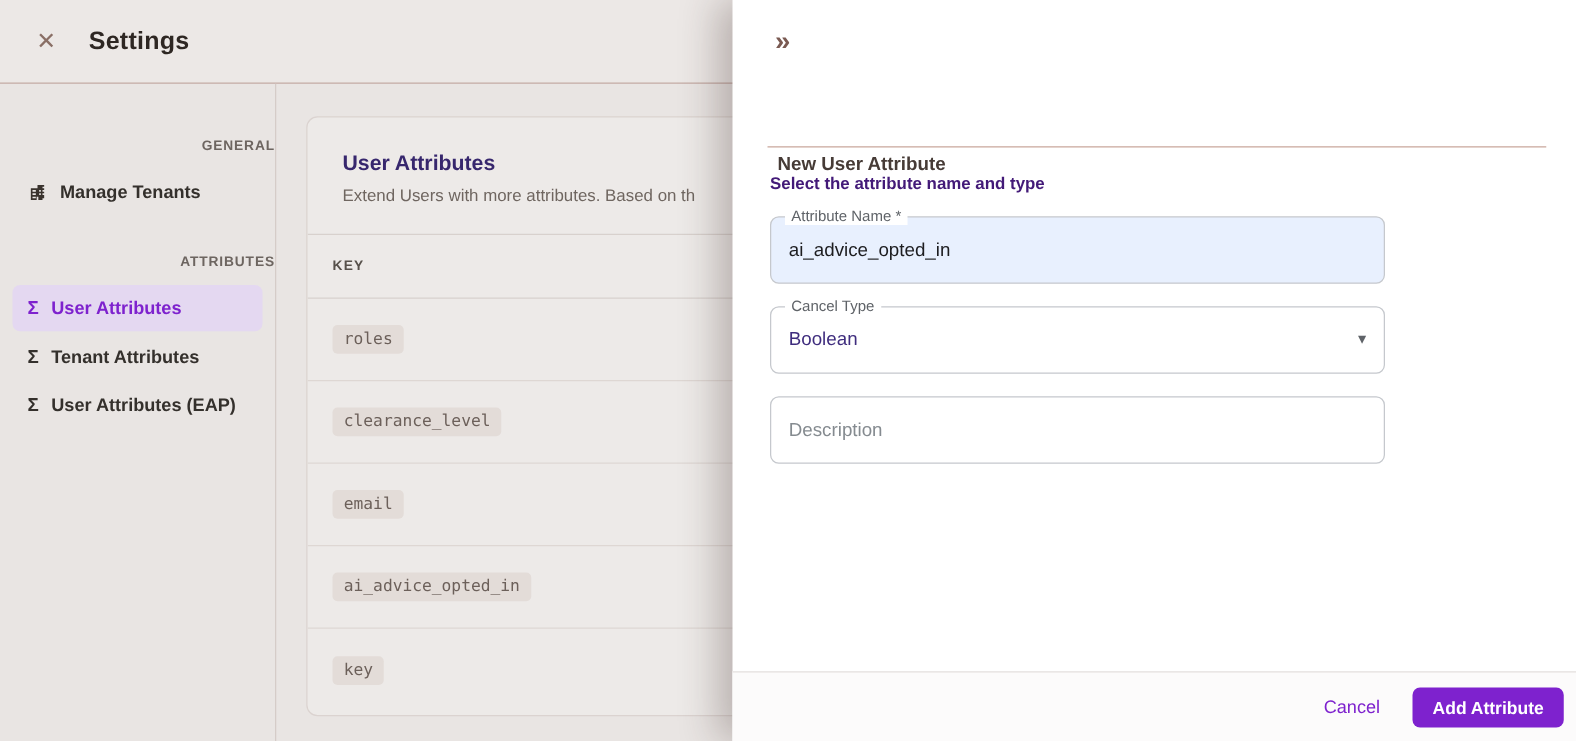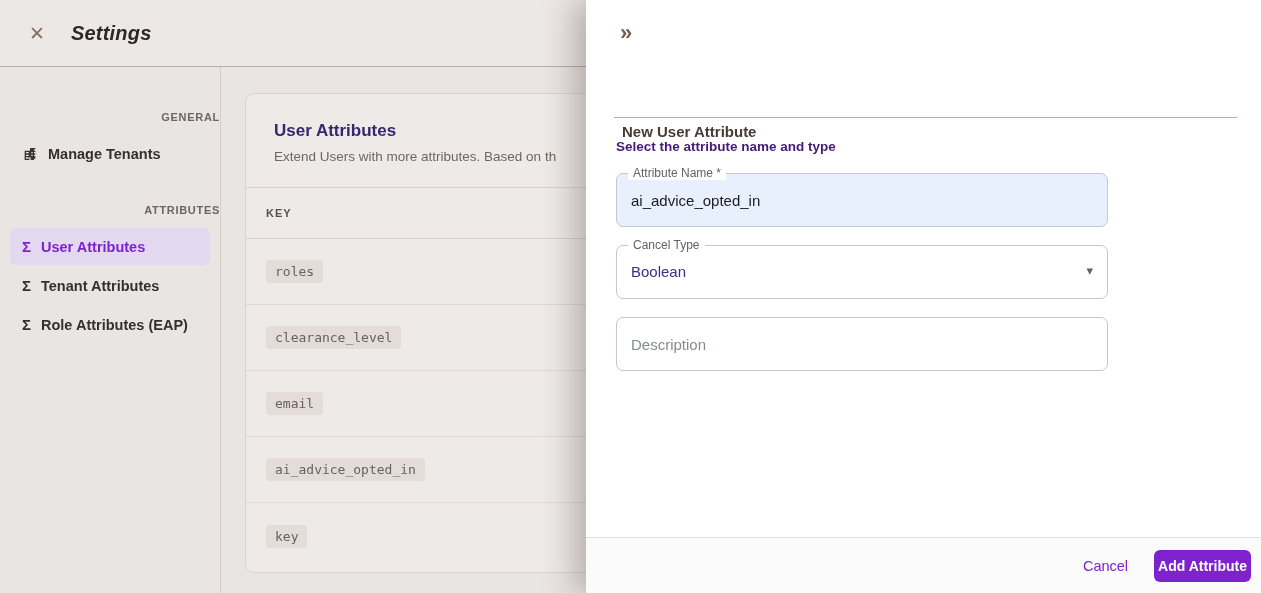--- a/index.html
+++ b/index.html
@@ -5,21 +5,21 @@
   * { margin:0; padding:0; box-sizing:border-box; }
   html,body { width:1261px; height:593px; overflow:hidden; }
   body { font-family:"Liberation Sans", sans-serif; position:relative; background:#e9e5e3; }
 
   
   .page { position:absolute; inset:0; }
   .topbar { height:67px; background:#ece8e6; border-bottom:1px solid #c3aba4;
             display:flex; align-items:center; padding-left:27px; }
   .close-btn { background:none; border:none; color:#8a6f66; font-size:19px; line-height:1;
                cursor:pointer; padding:0; width:20px; }
-  .page-title { font-size:20px; font-weight:700; color:#2e2723; margin-left:24px; letter-spacing:.2px;font-style:italic; }
+  .page-title { font-size:20px; font-weight:700; color:#2e2723; margin-left:24px; letter-spacing:.2px; }
 
   .page-body { display:flex; height:526px; }
   .sidebar { width:221px; border-right:1px solid #d5ccc8; padding-top:44px; flex:none; }
   .section-label { font-size:11px; font-weight:600; letter-spacing:.7px; color:#6d6560;
                    margin:0 0 12px 10px;text-align:right; }
   .section-label.second { margin-top:32px; }
   .nav-item { display:flex; align-items:center; gap:10px; height:37px; margin:2px 10px;
               padding:0 12px; border-radius:6px; font-size:14.5px; font-weight:600;
               color:#34302c; cursor:pointer; }
   .nav-item .sigma { font-size:15px; font-weight:700; }
@@ -68,21 +68,21 @@
   .field.select .caret { position:absolute; right:14px; top:17px; font-size:13px; color:#5f6368; }
   .field.desc { top:317px; }
   .field.desc input::placeholder { color:#858b90; opacity:1; }
 
   .drawer-footer { position:absolute; left:0; right:0; bottom:0; height:56px; background:#fcfbfb;
                    border-top:1px solid #e3e0de; display:flex; align-items:center;
                    justify-content:flex-end; gap:26px; padding-right:10px; }
   .cancel-btn { background:none; border:none; color:#7e22ce; font-size:14.5px; font-weight:400;
                 cursor:pointer; }
   .submit-btn { background:#7e22ce; border:none; color:#ffffff; font-size:14px; font-weight:700;
-                border-radius:6px; height:32px; padding:0 4px; cursor:pointer; }
+                border-radius:6px; height:32px; padding:0 16px; cursor:pointer; }
 </style>
 </head>
 <body>
 
 <div class="page">
   <div class="topbar">
     <button class="close-btn">✕</button>
     <div class="page-title">Settings</div>
   </div>
 
@@ -104,21 +104,21 @@
       <div class="nav-item selected">
         <span class="sigma">Σ</span>
         <span>User Attributes</span>
       </div>
       <div class="nav-item">
         <span class="sigma">Σ</span>
         <span>Tenant Attributes</span>
       </div>
       <div class="nav-item">
         <span class="sigma">Σ</span>
-        <span>Role Attributes (EAP)</span>
+        <span>User Attributes (EAP)</span>
       </div>
     </nav>
 
     <main class="content">
       <div class="card">
         <div class="card-header">
           <div class="card-title">User Attributes</div>
           <div class="card-sub">Extend Users with more attributes. Based on th</div>
         </div>
         <div class="thead">

